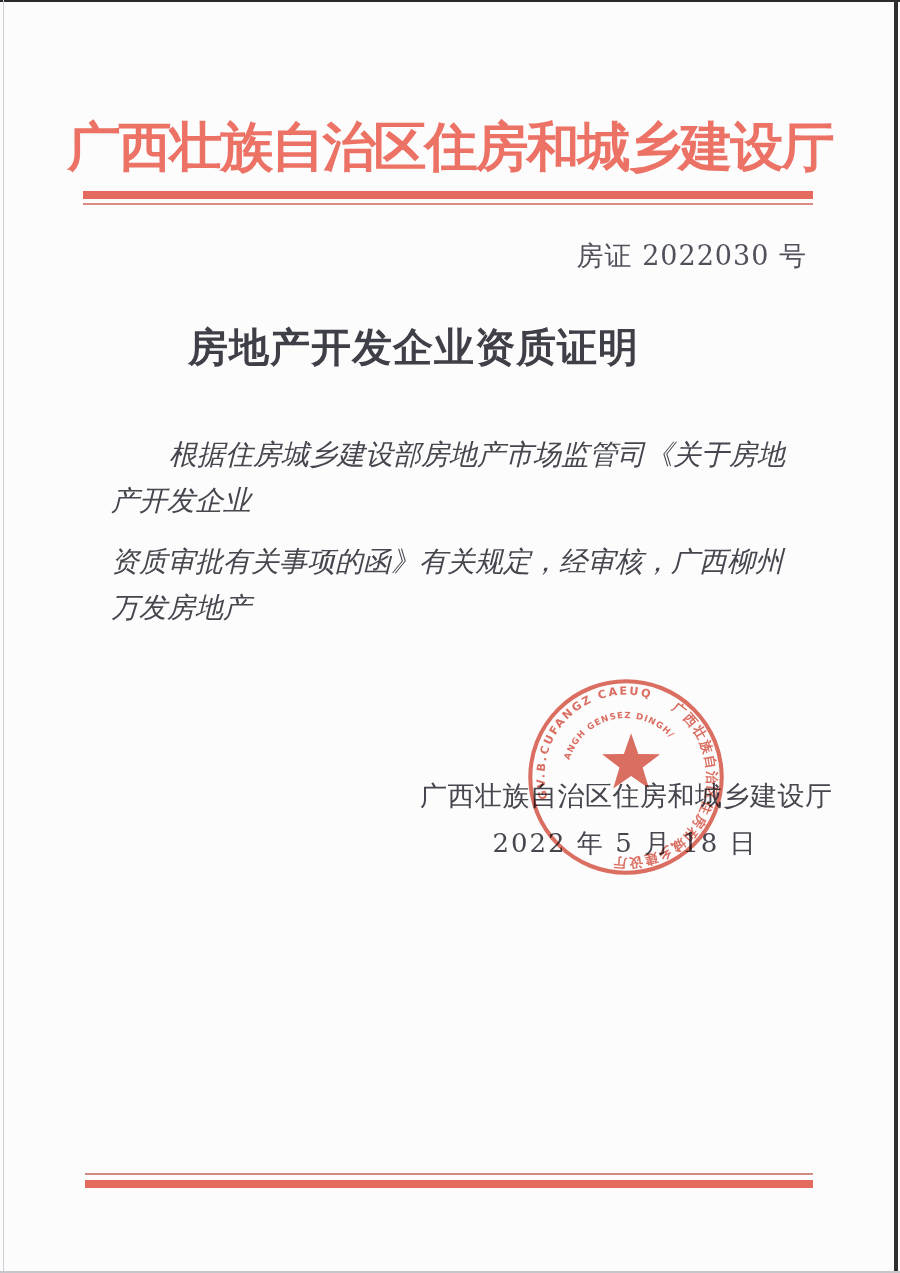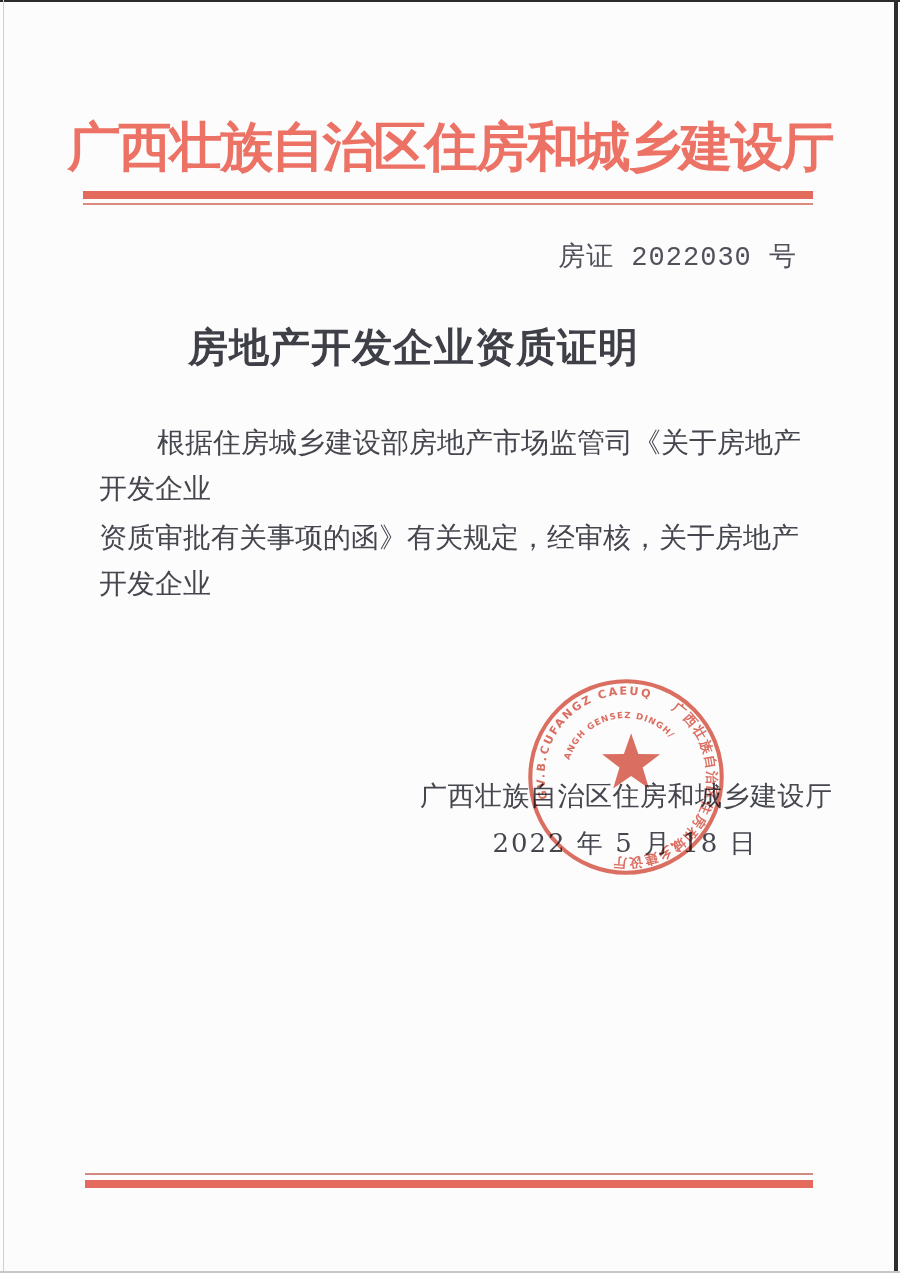--- a/index.html
+++ b/index.html
@@ -25,41 +25,40 @@
     text-align:center;
     font-size:53px;font-weight:bold;
     letter-spacing:-2px;
     color:#ec7265;
     white-space:nowrap;
   }
   .rule-thick-top{position:absolute;left:83px;top:191px;width:730px;height:8px;background:#e56a5e;}
   .rule-thin-top{position:absolute;left:83px;top:203px;width:730px;height:2px;background:#d98b80;}
 
   .doc-number{
-    position:absolute;left:4px;top:238px;width:793px;
+    position:absolute;left:14px;top:238px;width:793px;
     text-align:right;
     font-size:27px;color:#50515a;
     letter-spacing:1px;
-    font-family:Liberation Mono, monospace;
   }
 
   .doc-title{
     position:absolute;left:0;top:320px;width:827px;margin:0;
     text-align:center;
     font-size:40px;font-weight:bold;color:#3e3f47;
     letter-spacing:1px;
   }
 
   
   .body-text{
     position:absolute;left:95px;top:416px;width:727px;
     font-size:28px;color:#45464e;
     line-height:45.5px;
   }
-  .body-text p{margin:4px;}
+  .body-text p{margin:16px;font-style:italic;}
   .body-text p.indent{text-indent:58px;}
 
   
   .sign-block{
     position:absolute;left:420px;top:778px;width:410px;
     text-align:center;color:#45464e;
   }
   .signer{font-size:27px;letter-spacing:0.5px;white-space:nowrap;}
   .sign-date{font-size:26px;margin-top:12px;letter-spacing:2px;white-space:nowrap;}
 
@@ -88,21 +87,21 @@
   <h1 class="org-title">广西壮族自治区住房和城乡建设厅</h1>
   <div class="rule-thick-top"></div>
   <div class="rule-thin-top"></div>
 
   <div class="doc-number">房证 2022030 号</div>
 
   <h2 class="doc-title">房地产开发企业资质证明</h2>
 
   <div class="body-text">
     <p class="indent">根据住房城乡建设部房地产市场监管司《关于房地产开发企业</p>
-    <p>资质审批有关事项的函》有关规定，经审核，关于房地产开发企业</p>
+    <p>资质审批有关事项的函》有关规定，经审核，广西柳州万发房地产</p>
   </div>
 
   <div class="sign-block">
     <div class="signer">广西壮族自治区住房和城乡建设厅</div>
     <div class="sign-date">2022 年 5 月 18 日</div>
   </div>
 
   <svg class="seal" viewBox="0 0 220 220">
     <defs>
       <path id="arcOuterLatin" d="M 35 137 A 80 80 0 1 1 185 137" fill="none"></path>

